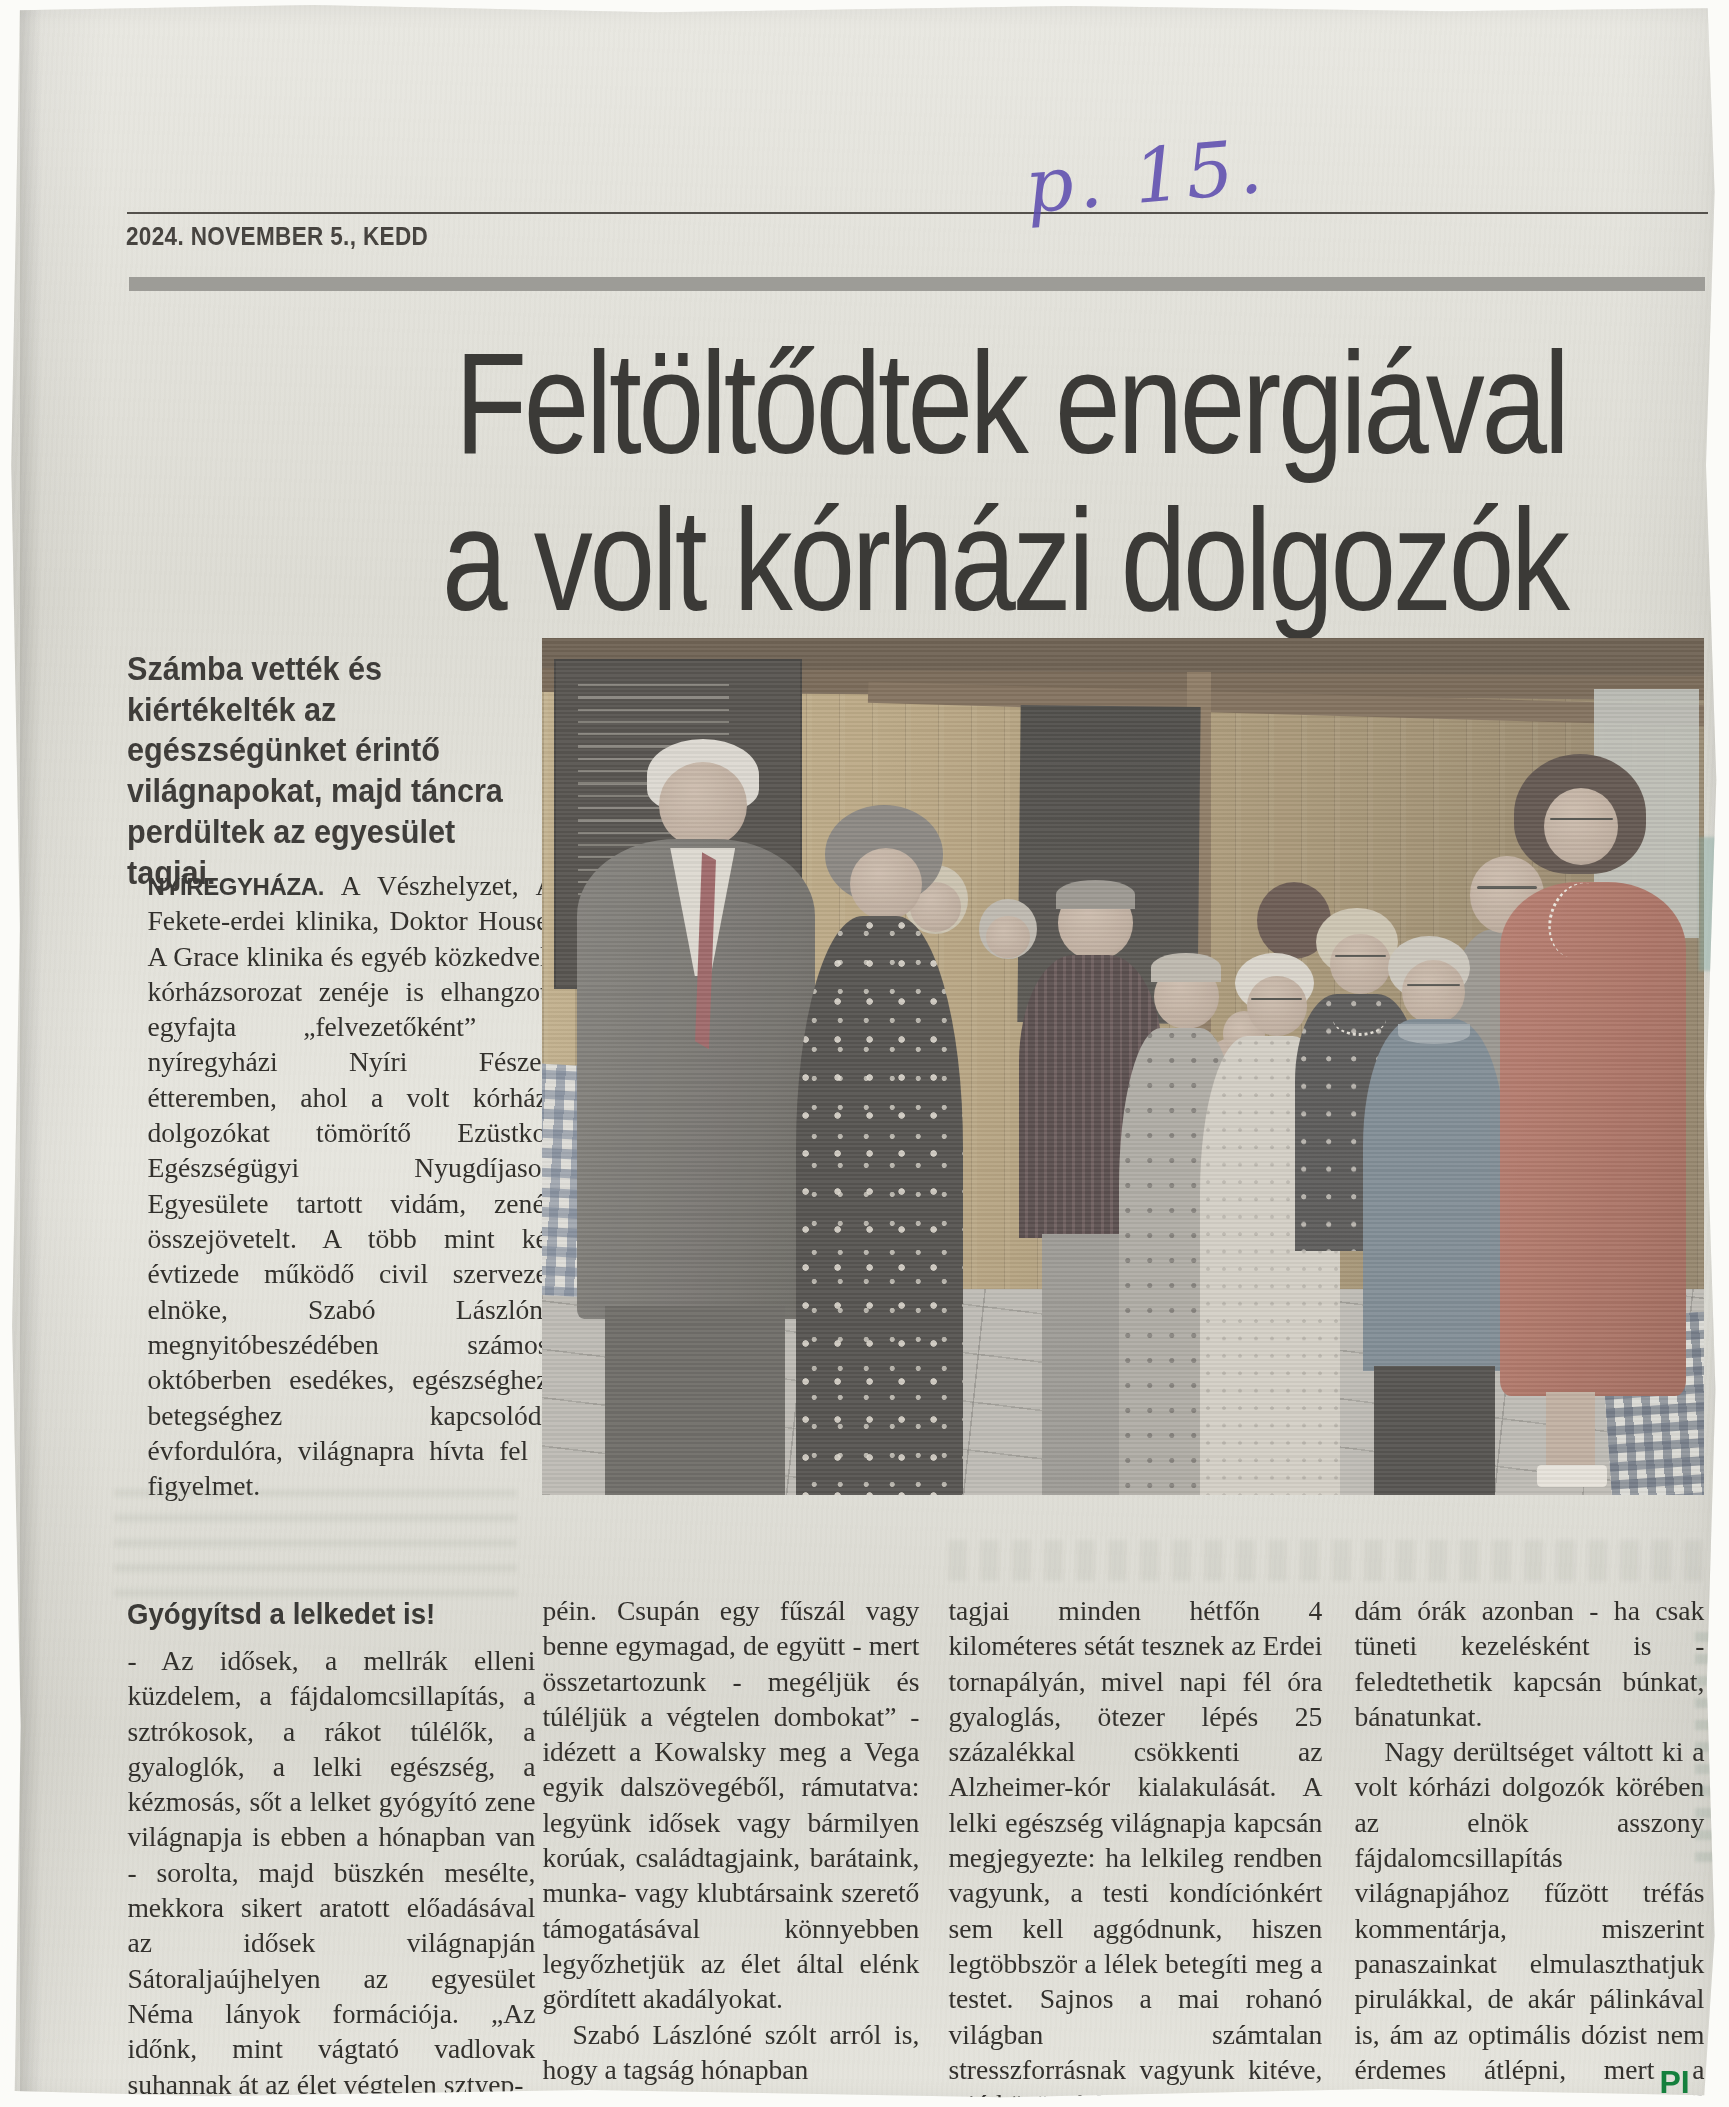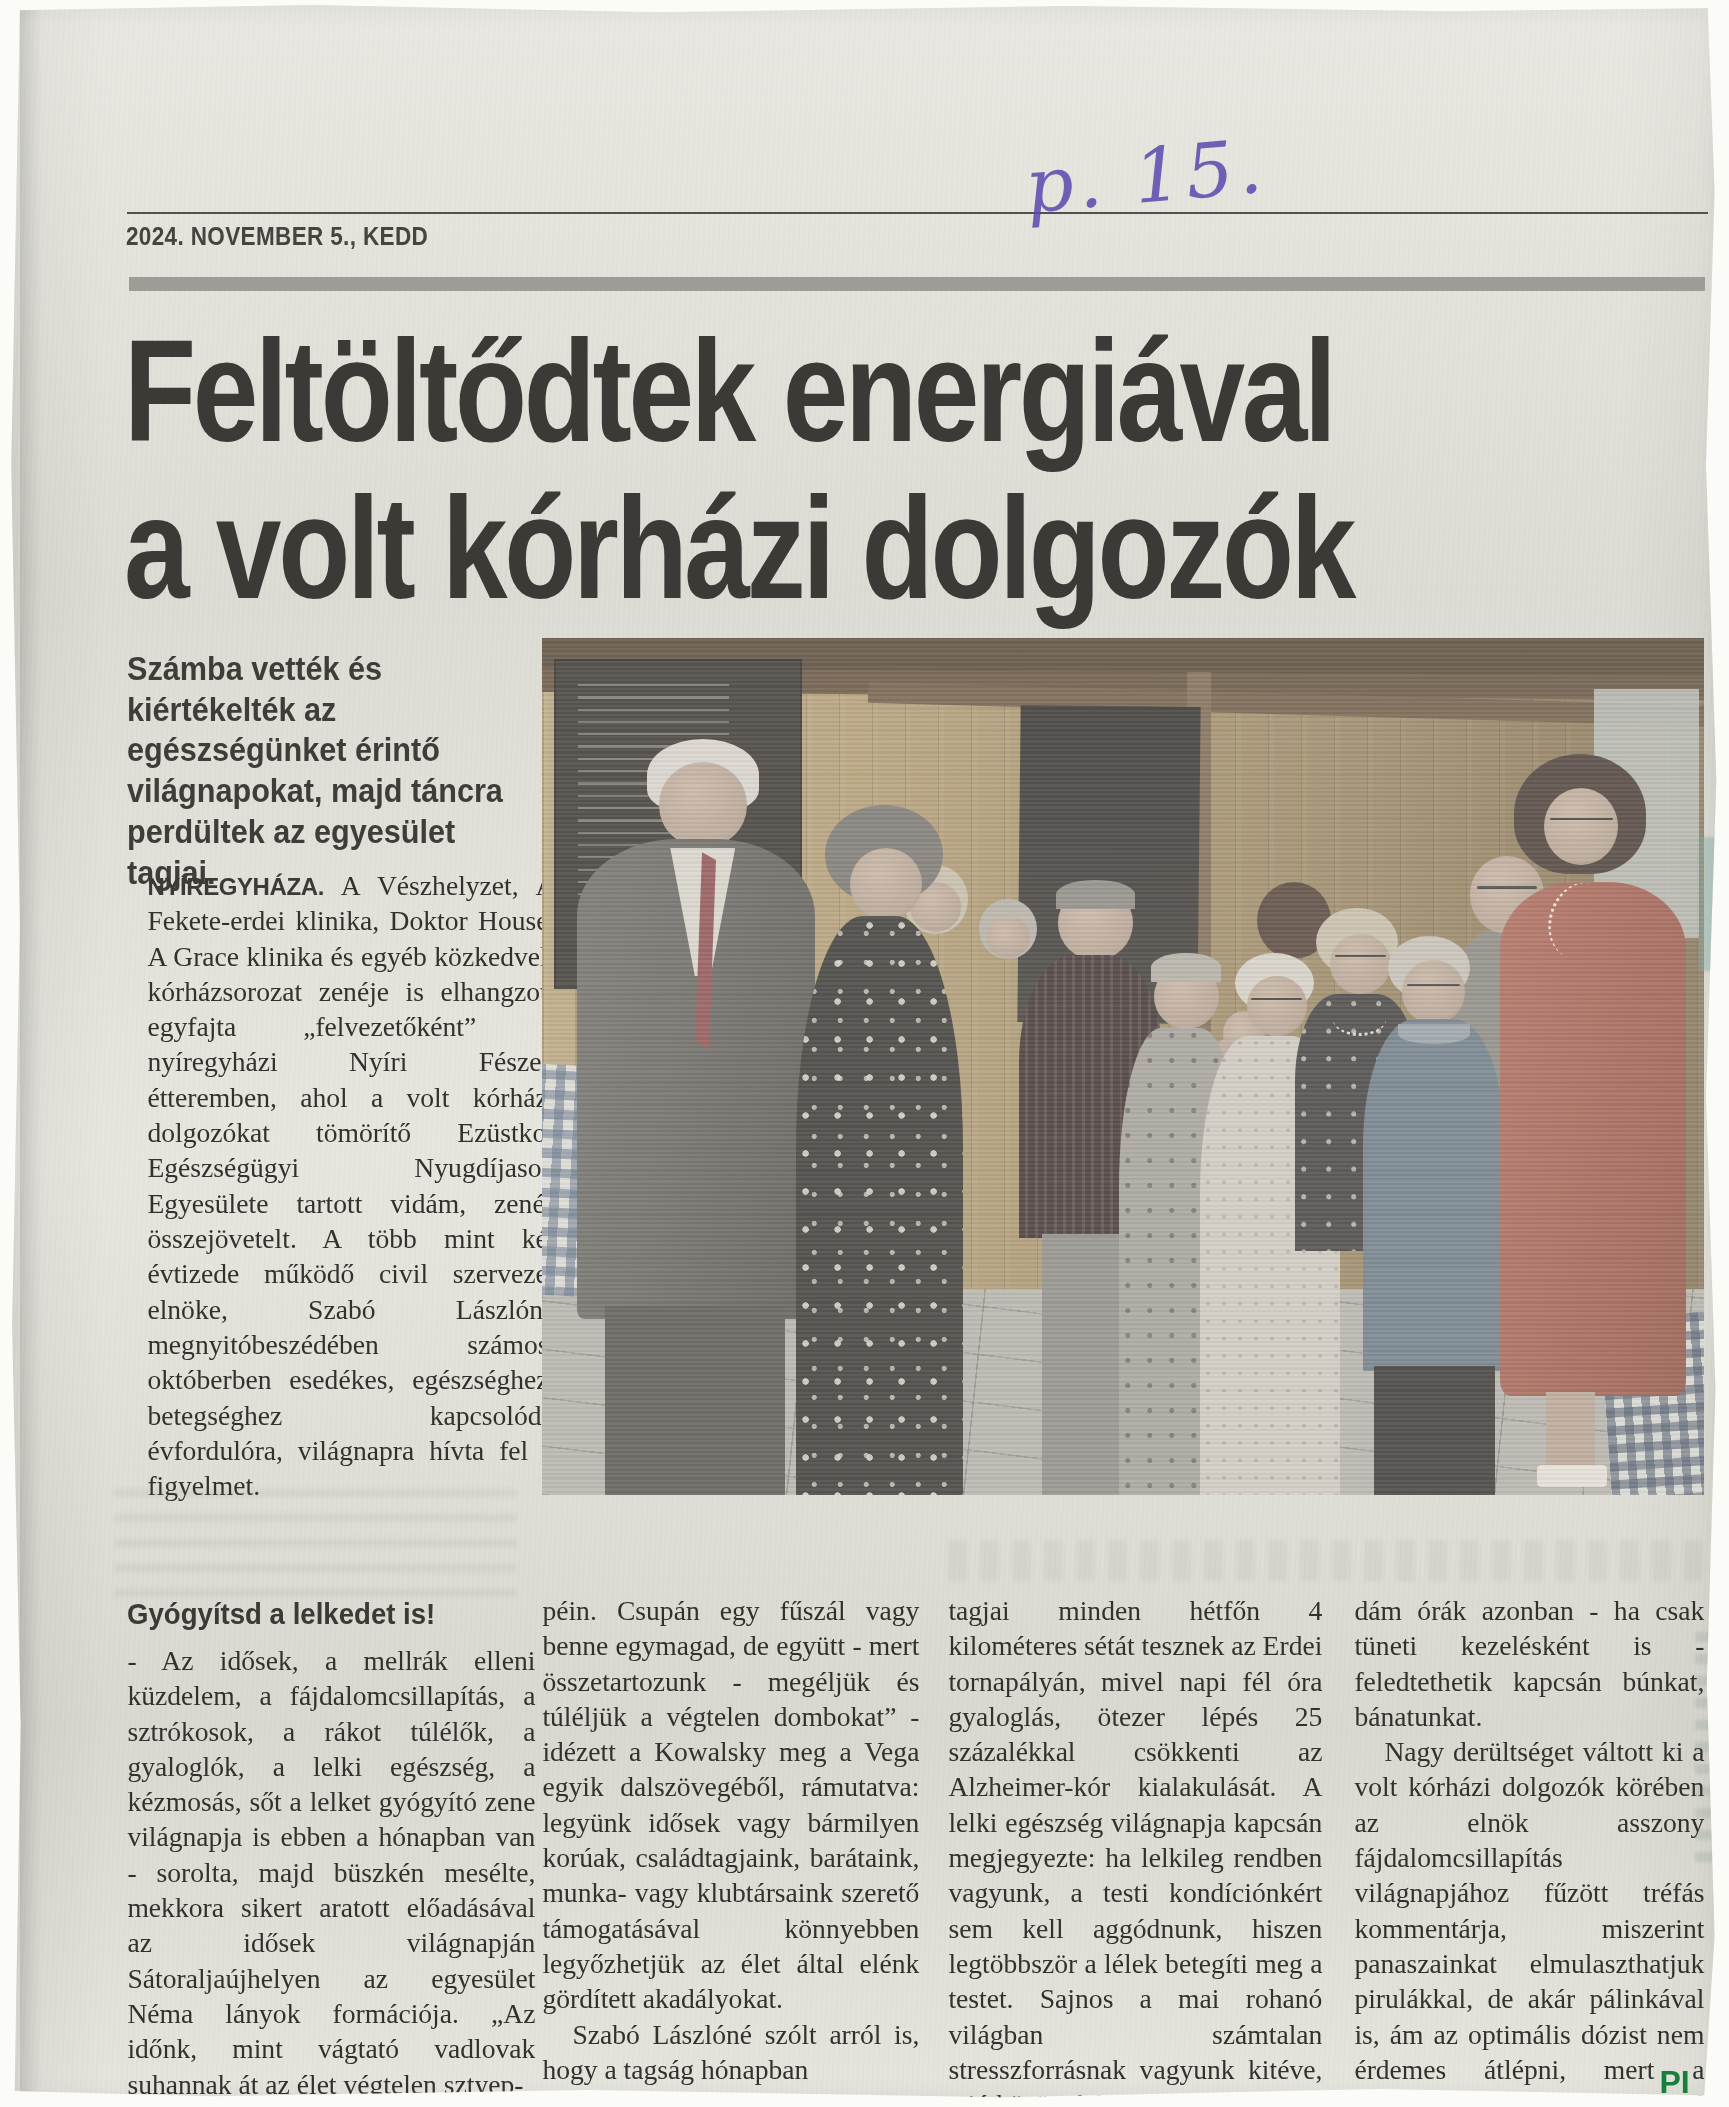--- a/index.html
+++ b/index.html
@@ -22,22 +22,22 @@
   
   .rule-top{position:absolute;left:123px;top:209px;width:1581px;height:2.2px;background:#54514c;}
   .dateline{position:absolute;left:122px;top:219px;font-family:"Liberation Sans",sans-serif;
             font-weight:700;font-size:25px;color:#474440;letter-spacing:0.4px;
             transform:scaleX(.9);transform-origin:left top;white-space:nowrap;}
   .handnote{position:absolute;left:1021px;top:129px;font-family:"DejaVu Serif",serif;
             font-style:italic;font-size:75px;color:#5a49ae;opacity:.85;
             transform:rotate(-5deg);letter-spacing:4.4px;}
   .graybar{position:absolute;left:125px;top:274px;width:1576px;height:14.5px;background:#9d9c97;}
   
-  .headline{position:absolute;left:120px;top:316px;width:1603px;color:#3b3a37;
-            font-family:"Liberation Sans",sans-serif;font-weight:700;}
+  .headline{position:absolute;left:120px;top:328px;width:1603px;color:#3b3a37;
+            font-family:"Liberation Sans",sans-serif;font-weight:400;text-align:right;}
   .headline .hl{display:block;font-size:131px;line-height:1.0;letter-spacing:-3.6px;
             transform:scale(.9,1.1);transform-origin:left top;white-space:nowrap;}
   .headline .hl2{margin-top:26px;}
   
   .lead{position:absolute;left:123px;top:645px;width:457px;
         font-family:"Liberation Sans",sans-serif;font-weight:700;font-size:34px;
         line-height:1.2;color:#3f3d3a;transform:scaleX(.9);transform-origin:left top;}
   
   .bodytext{font-size:27.6px;line-height:1.28;color:#33312d;text-align:justify;}
   .col1{position:absolute;left:123px;top:865px;width:408px;margin-left:20px;}

